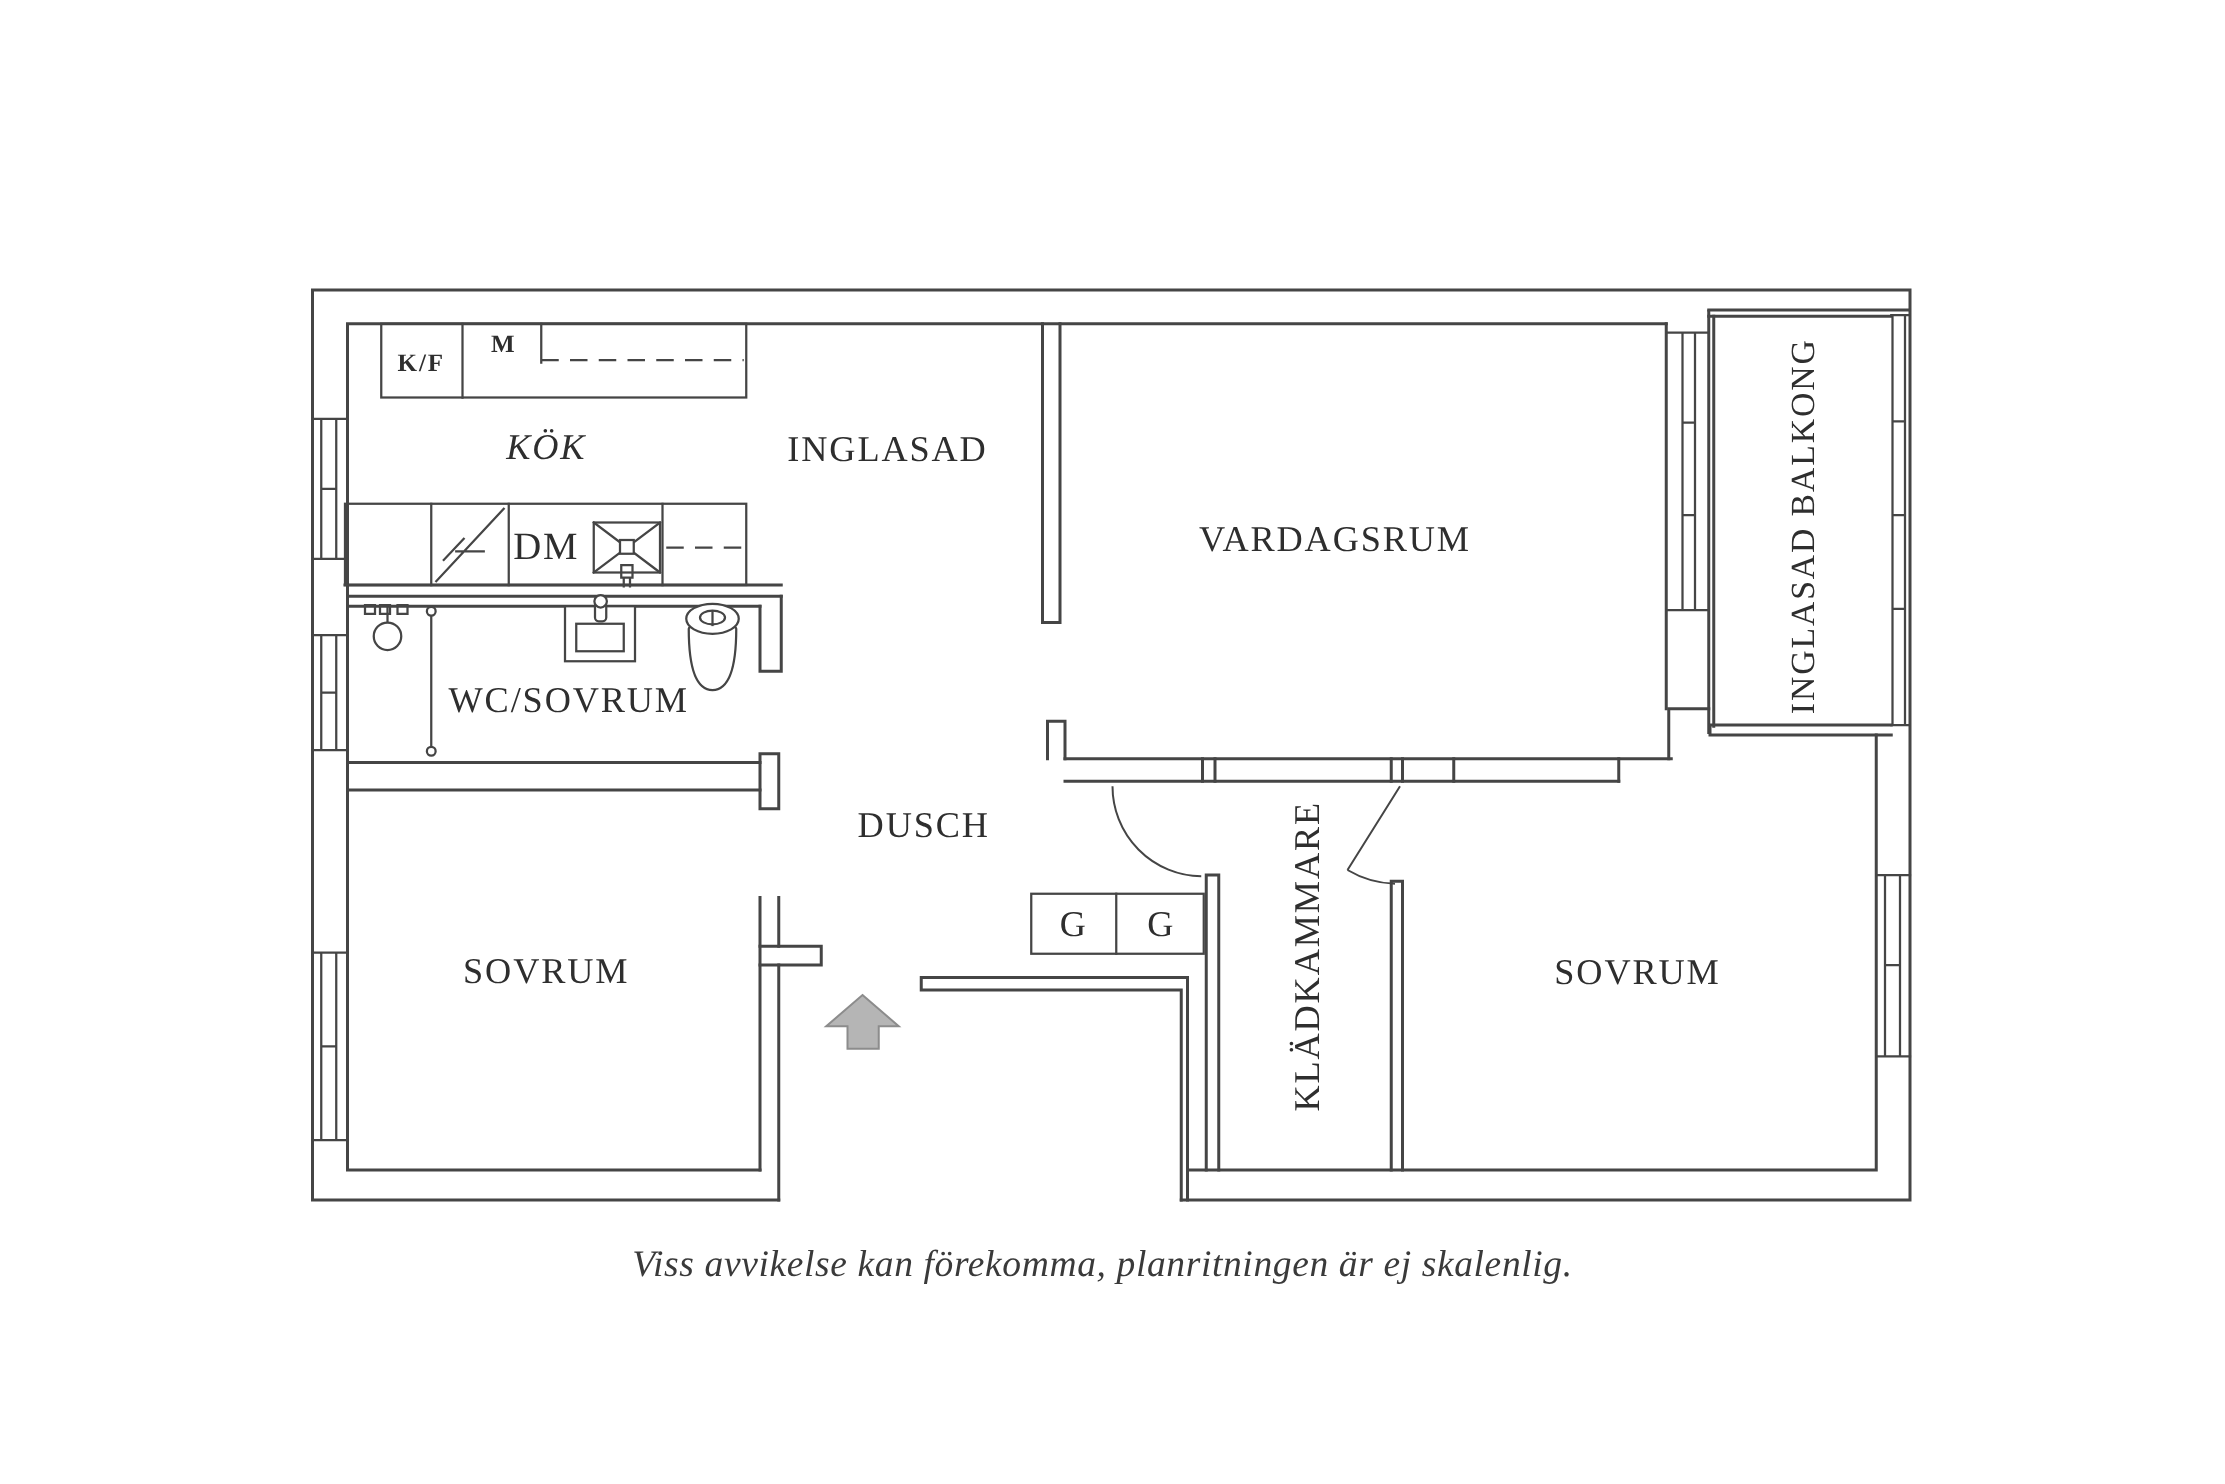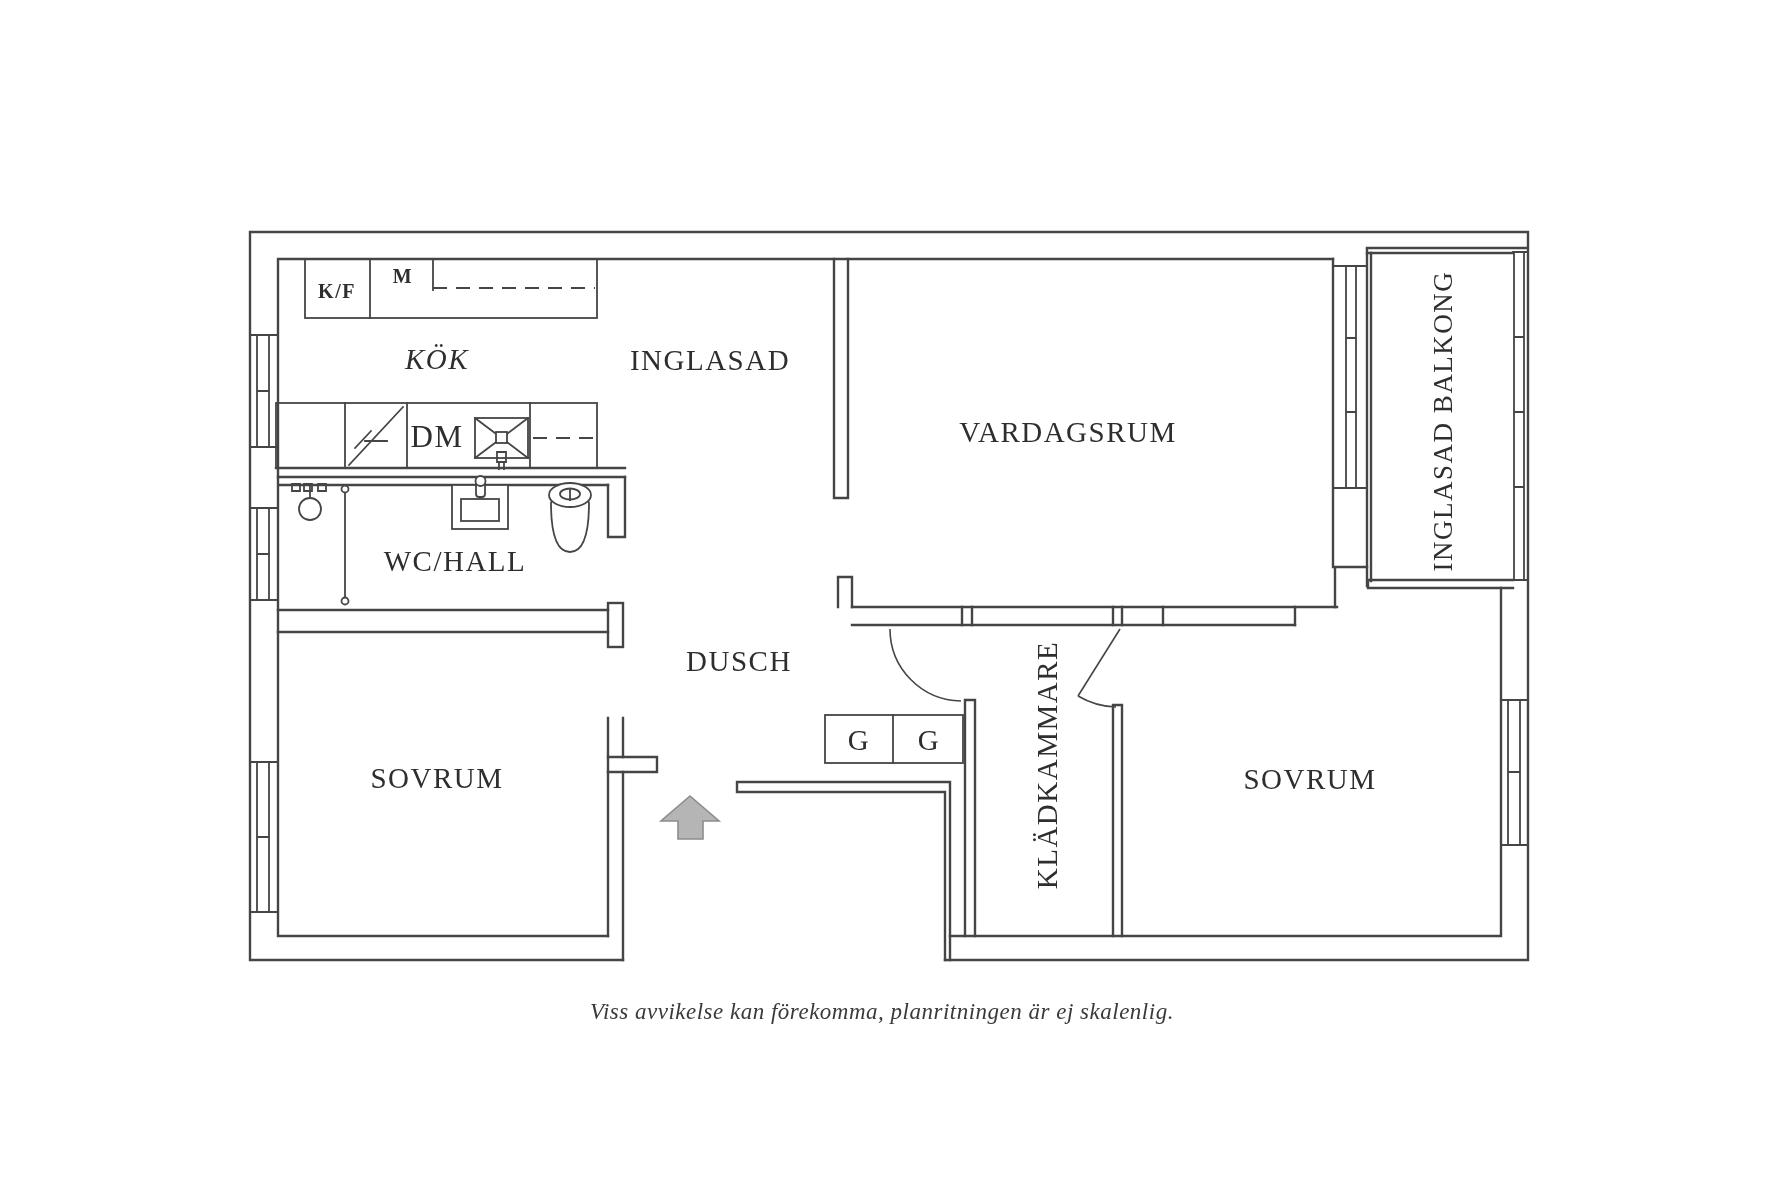--- a/index.html
+++ b/index.html
@@ -8,21 +8,21 @@
   #plan-svg{position:absolute;left:0;top:0;}
   .lbl{position:absolute;transform:translate(-50%,-50%);color:#2e2e2e;
        font-family:"Liberation Serif", serif;white-space:nowrap;letter-spacing:1.5px;}
   .lbl.vert{transform:translate(-50%,-50%) rotate(-90deg);}
   .size-room{font-size:29px;}
   .size-room-lg{font-size:31px;}
   .size-fix{font-size:20px;font-weight:bold;}
   .size-g{font-size:29px;}
   .size-balk{font-size:27px;}
   .caption{position:absolute;transform:translate(-50%,-50%);font-style:italic;
-           font-size:23px;color:#3a3a3a;letter-spacing:0.5px;
+           font-size:30px;color:#3a3a3a;letter-spacing:0.5px;
            font-family:"Liberation Serif", serif;white-space:nowrap;}
   .wall{fill:none;stroke:#454545;stroke-width:2.4;stroke-linecap:square;}
   .win{fill:none;stroke:#454545;stroke-width:1.8;stroke-linecap:square;}
   .fix{fill:none;stroke:#454545;stroke-width:1.8;stroke-linecap:square;}
   .fixw{fill:#ffffff;stroke:#454545;stroke-width:1.8;}
   .door{fill:none;stroke:#454545;stroke-width:1.6;}
   .dash{fill:none;stroke:#454545;stroke-width:1.8;stroke-dasharray:14 9;}
   .arrow{stroke-width:1.6;}
 </style>
 </head>
@@ -137,21 +137,21 @@
     </g>
 
     <g>
       <polygon class="arrow" points="690,796 719,821 703,821 703,839 678,839 678,821 661,821" stroke="#8c8c8c" fill="#b5b5b5"></polygon>
     </g>
   </svg>
 
   <div class="lbl size-room" style="left:437px;top:359px;font-style:italic;">KÖK</div>
   <div class="lbl size-room" style="left:710px;top:360px;">INGLASAD</div>
   <div class="lbl size-room" style="left:1068px;top:432px;text-align:center;">VARDAGSRUM</div>
-  <div class="lbl size-room" style="left:455px;top:561px;">WC/HALL</div>
+  <div class="lbl size-room" style="left:455px;top:561px;">WC/SOVRUM</div>
   <div class="lbl size-room" style="left:739px;top:661px;">DUSCH</div>
   <div class="lbl size-room" style="left:437px;top:778px;">SOVRUM</div>
   <div class="lbl size-room" style="left:1310px;top:779px;">SOVRUM</div>
   <div class="lbl size-room vert" style="left:1047px;top:765px;">KLÄDKAMMARE</div>
   <div class="lbl size-balk vert" style="left:1443px;top:421px;">INGLASAD BALKONG</div>
 
   <div class="lbl size-fix" style="left:337px;top:291px;">K/F</div>
   <div class="lbl size-fix" style="left:403px;top:276px;">M</div>
   <div class="lbl size-room-lg" style="left:437px;top:437px;text-align:center;">DM</div>
   <div class="lbl size-g" style="left:859px;top:740px;">G</div>

